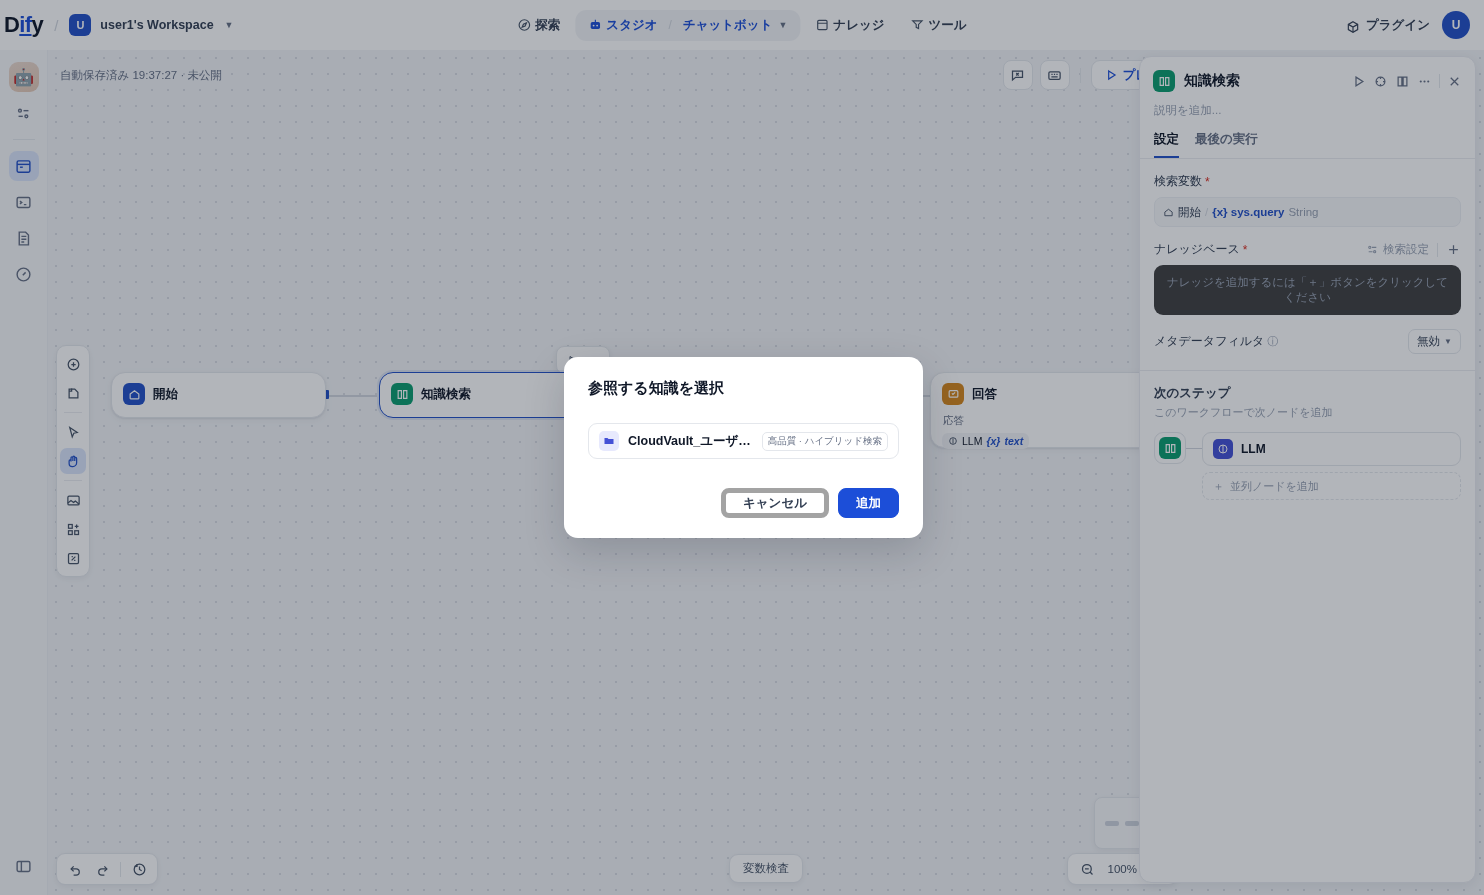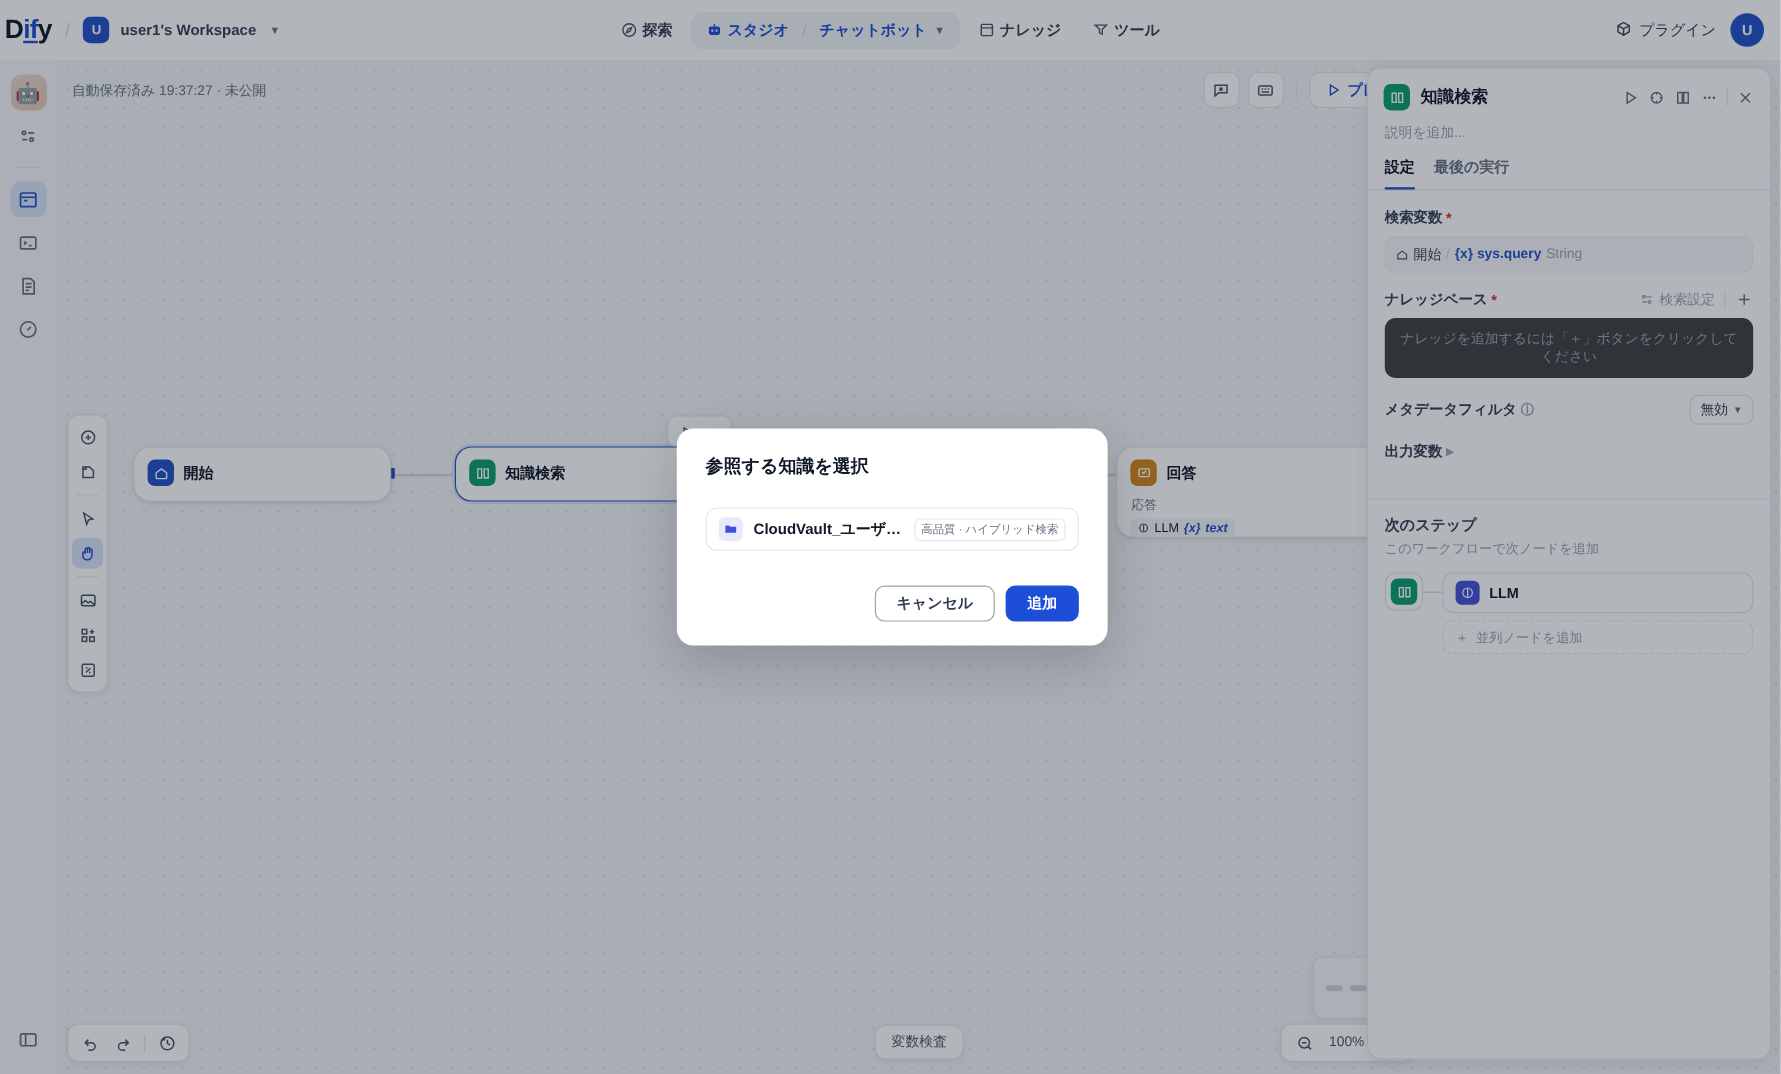--- a/index.html
+++ b/index.html
@@ -50,22 +50,22 @@
     background: #f2f4f7; border-radius: 11px; padding: 2px 4px;
   }
   .nav-group .nav-item { color: #1c4ed8; padding: 5px 9px; }
   .nav-group .nav-item .gi { color: #1c4ed8; }
   .nav-sep { color: #d0d5dd; font-size: 12px; }
 
   .topbar-right {
     position: absolute; right: 14px; display: flex; align-items: center; gap: 12px;
   }
   .plugin-btn {
-    display: flex; align-items: flex-start; gap: 6px;
-    font-size: 12.5px; font-weight: 400; color: #344054; cursor: pointer;
+    display: flex; align-items: flex-end; gap: 6px;
+    font-size: 12.5px; font-weight: 700; color: #344054; cursor: pointer;
   }
   .user-avatar {
     width: 28px; height: 28px; border-radius: 50%; background: #2250c8;
     color: #fff; font-size: 12px; font-weight: 600;
     display: flex; align-items: center; justify-content: center;
   }
 
   
   .rail {
     position: absolute; top: 50px; left: 0; width: 48px; height: 845px;
@@ -264,21 +264,21 @@
     border-bottom: 1px solid #eaecf0;
   }
   .p-tab {
     font-size: 12.5px; font-weight: 600; color: #667085;
     padding-bottom: 8px; cursor: pointer; border-bottom: 2px solid transparent;
   }
   .p-tab.active { color: #101828; border-bottom-color: #2250c8; }
 
   .p-sec { padding: 14px 14px 0 14px; }
   .p-label-row { display: flex; align-items: center; justify-content: space-between; }
-  .p-label { font-size: 12px; font-weight: 700; color: #344054; display: flex; align-items: center; gap: 3px; }
+  .p-label { font-size: 12px; font-weight: 400; color: #344054; display: flex; align-items: center; gap: 3px; }
   .req { color: #d92d20; font-size: 12px; }
   .p-label .qmark { color: #98a2b3; font-size: 11px; }
   .p-right-actions { display: flex; align-items: center; gap: 8px; color: #98a2b3; }
   .p-retr {
     display: flex; align-items: center; gap: 4px;
     font-size: 11.5px; color: #98a2b3; cursor: pointer; text-align: center;
   }
   .p-retr svg { width: 13px; height: 13px; }
   .plus-btn { color: #667085; cursor: pointer; display: flex; }
   .plus-btn svg { width: 15px; height: 15px; }
@@ -377,21 +377,21 @@
   .kb-folder svg { width: 12px; height: 12px; }
   .kb-name { flex: 1; font-size: 12.5px; font-weight: 600; color: #101828;
     overflow: hidden; white-space: nowrap; text-overflow: ellipsis; }
   .kb-badge {
     border: 1px solid #e4e7ec; border-radius: 5px;
     padding: 2px 5px; font-size: 9.5px; color: #667085; white-space: nowrap;
   }
   .modal-foot { display: flex; justify-content: flex-end; gap: 9px; margin-top: 29px; }
   .btn-cancel {
     height: 30px; padding: 0 17px; border-radius: 8px;
-    background: #fff; border: 1px solid #a3a3a3;
+    background: #fff; border: 5px solid #a3a3a3;
     font-size: 12.5px; font-weight: 600; color: #344054; cursor: pointer;
     display: flex; align-items: center;
   }
   .btn-add {
     height: 30px; padding: 0 17px; border-radius: 8px;
     background: #1c4ed8; border: 1px solid #1c4ed8;
     font-size: 12.5px; font-weight: 600; color: #fff; cursor: pointer;
     display: flex; align-items: center;
   }
 </style>
@@ -818,26 +818,20 @@
           <span>メタデータフィルタ</span>
           <span class="qmark">ⓘ</span>
         </div>
         <div class="sel-pill">
           <span>無効</span>
           <span style="font-size:8px;color:#667085">▼</span>
         </div>
       </div>
     </div>
 
-    <div class="p-sec" style="padding-bottom:14px">
-      <div class="p-label">
-        <span>出力変数</span>
-        <span class="caret-r">▶</span>
-      </div>
-    </div>
 
     <div class="p-divider"></div>
 
     <div class="next-sec">
       <div class="next-title">次のステップ</div>
       <div class="next-sub">このワークフローで次ノードを追加</div>
       <div class="next-flow">
         <div class="next-src">
           <div class="sq">
             <svg viewBox="0 0 24 24" fill="none" stroke="currentColor" stroke-width="2.2">

